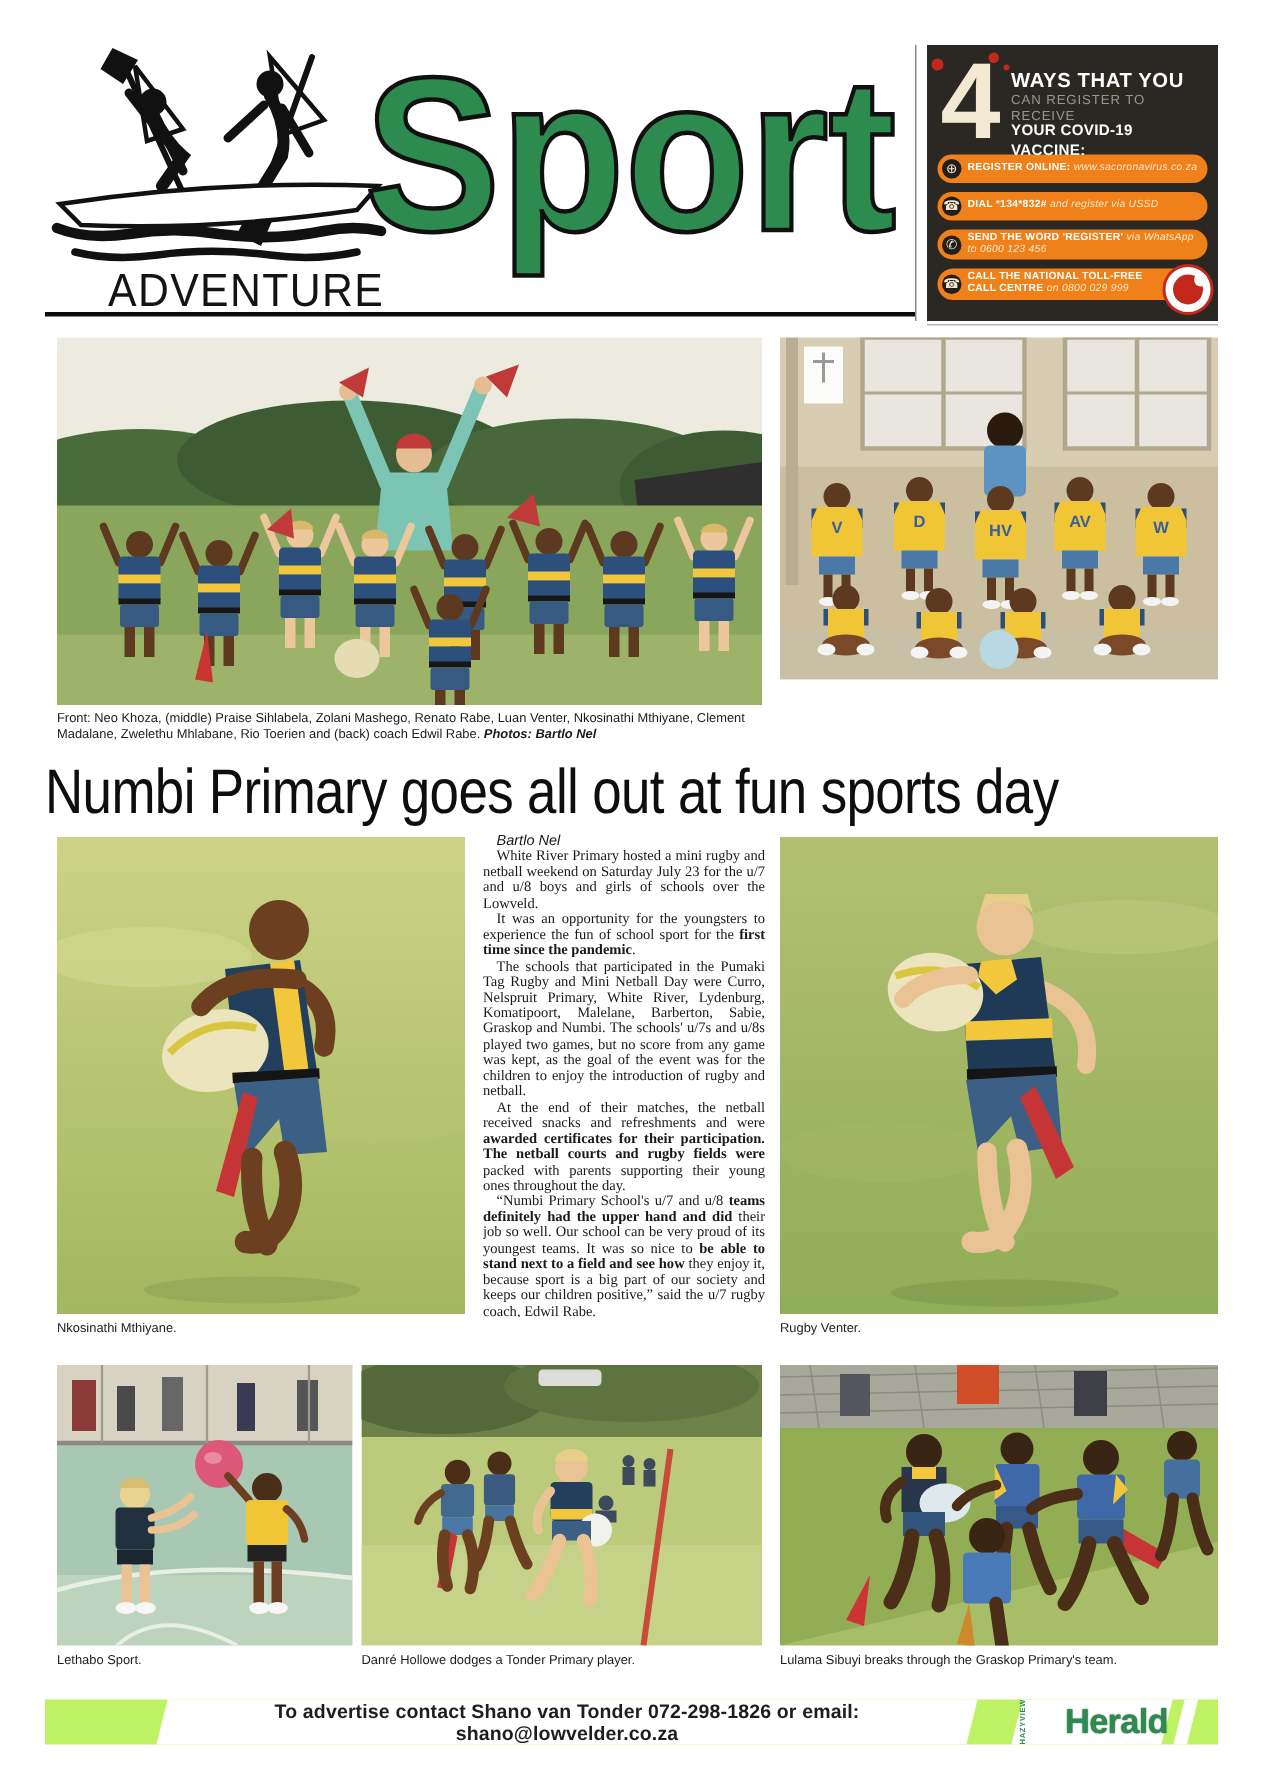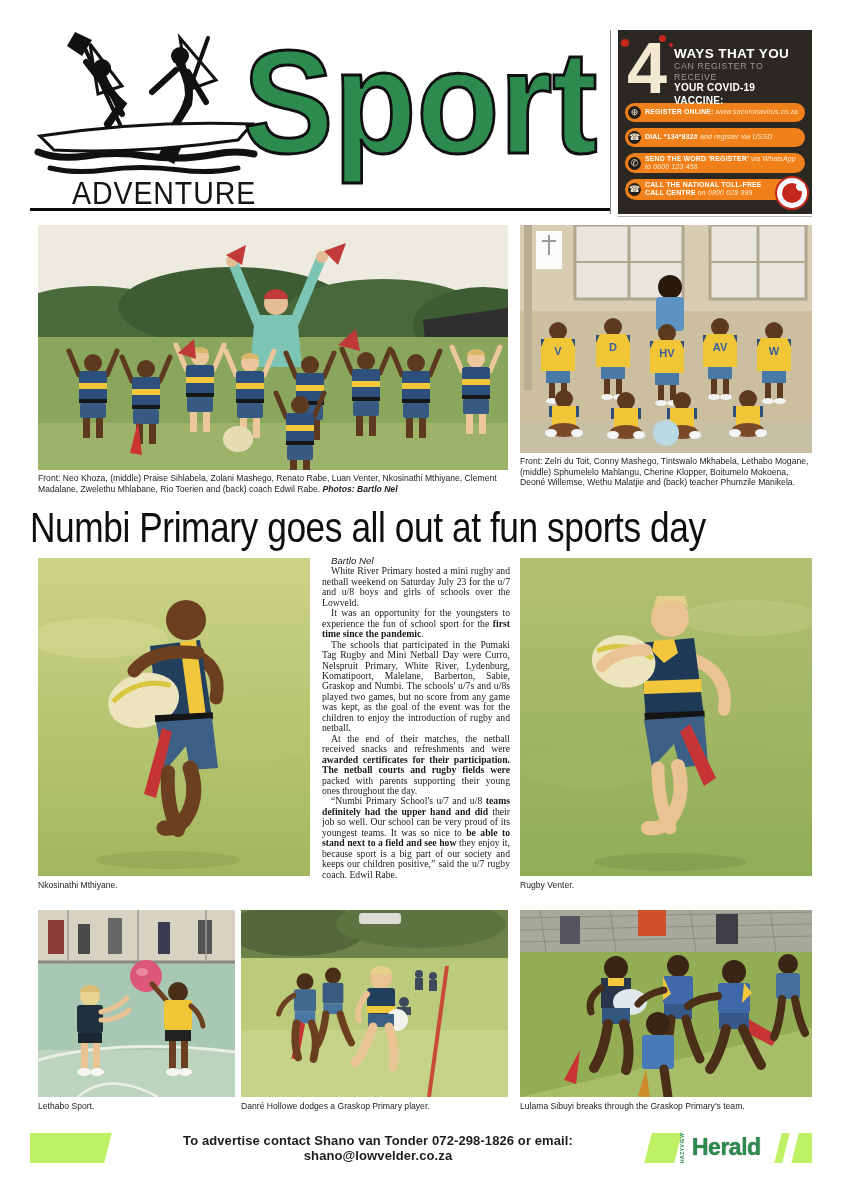--- a/index.html
+++ b/index.html
@@ -248,21 +248,20 @@
         <text x="200" y="126">AV</text>
         <text x="254" y="130">W</text>
       </g>
       <use href="#sitkid" x="44" y="200"></use>
       <use href="#sitkid" x="106" y="202"></use>
       <use href="#sitkid" x="162" y="202"></use>
       <use href="#sitkid" x="228" y="200"></use>
       <circle cx="146" cy="208" r="13" fill="#b8d9e4"></circle>
     </svg>
   </div>
-  <div class="abs caption" style="left:520px;top:456px;width:292px;">Front: Zelri du Toit, Conny Mashego, Tintswalo Mkhabela, Lethabo Mogane, (middle) Sphumelelo Mahlangu, Cherine Klopper, Boitumelo Mokoena, Deoné Willemse, Wethu Malatjie and (back) teacher Phumzile Manikela.</div>
 
   <div class="abs headline" style="left:30px;top:504px;">Numbi Primary goes all out at fun sports day</div>
 
   <div class="abs" style="left:38px;top:558px;">
     <svg class="photo" width="272" height="318" viewBox="0 0 272 318">
       <defs>
         <linearGradient id="gc" x1="0" y1="0" x2="0" y2="1">
           <stop offset="0" stop-color="#ccd387"></stop>
             <stop offset="1" stop-color="#a3b75e"></stop>
         </linearGradient>
@@ -420,21 +419,21 @@
         <rect x="-14" y="-30" width="28" height="26" rx="3" fill="#223f5e"></rect>
         <rect x="-14" y="-12" width="28" height="7" fill="#f2c73c"></rect>
         <circle cx="16" cy="2" r="11" fill="#f2f2ec"></circle>
         <path d="M-14 -24 q-12 14 -8 26" stroke="#e9c394" stroke-width="6" fill="none" stroke-linecap="round"></path>
         <rect x="-13" y="-4" width="26" height="13" fill="#3c5f86"></rect>
         <path d="M-8 9 q-8 24 -18 36" stroke="#e9c394" stroke-width="9" fill="none" stroke-linecap="round"></path>
         <path d="M8 9 q8 22 4 40" stroke="#e9c394" stroke-width="9" fill="none" stroke-linecap="round"></path>
       </g>
     </svg>
   </div>
-  <div class="abs caption" style="left:241px;top:1101px;width:267px;">Danré Hollowe dodges a Graskop Primary player.</div>
+  <div class="abs caption" style="left:241px;top:1101px;width:267px;">Danré Hollowe dodges a Tonder Primary player.</div>
 
   <div class="abs" style="left:520px;top:910px;">
     <svg class="photo" width="292" height="187" viewBox="0 0 292 187">
       <rect width="292" height="187" fill="#93ad55"></rect>
       <rect width="292" height="42" fill="#a8a99a"></rect>
       <g stroke="#8c8d80" stroke-width="1">
         <line x1="0" y1="8" x2="292" y2="2"></line>
           <line x1="0" y1="20" x2="292" y2="14"></line>
         <line x1="0" y1="32" x2="292" y2="26"></line>
           <line x1="20" y1="0" x2="26" y2="42"></line>
@@ -493,16 +492,16 @@
     </svg>
   </div>
   <div class="abs caption" style="left:520px;top:1101px;width:292px;">Lulama Sibuyi breaks through the Graskop Primary's team.</div>
 
   <div class="abs footer" style="left:30px;top:1133px;width:782px;height:30px;">
     <div class="fband" style="left:78px;width:540px;"></div>
     <div class="ftext" style="left:78px;width:540px;">To advertise contact Shano van Tonder 072-298-1826 or email: shano@lowvelder.co.za</div>
     <div class="fband" style="left:648px;width:100px;"></div>
     <div class="fband" style="left:756px;width:9px;"></div>
     <div class="hvert" style="left:655px;top:24px;">HAZYVIEW</div>
-    <div class="herald" style="left:662px;top:1px;text-align:center;">Herald</div>
+    <div class="herald" style="left:680px;top:1px;text-align:center;">Herald</div>
   </div>
 
 </div>
 
 </body></html>

